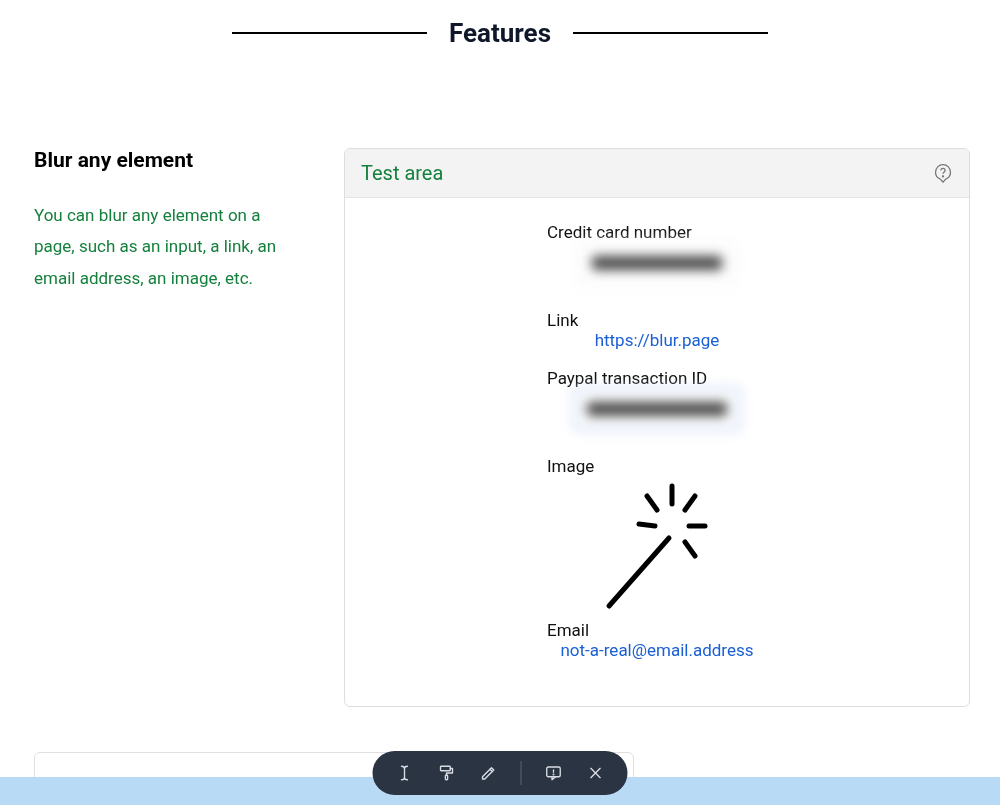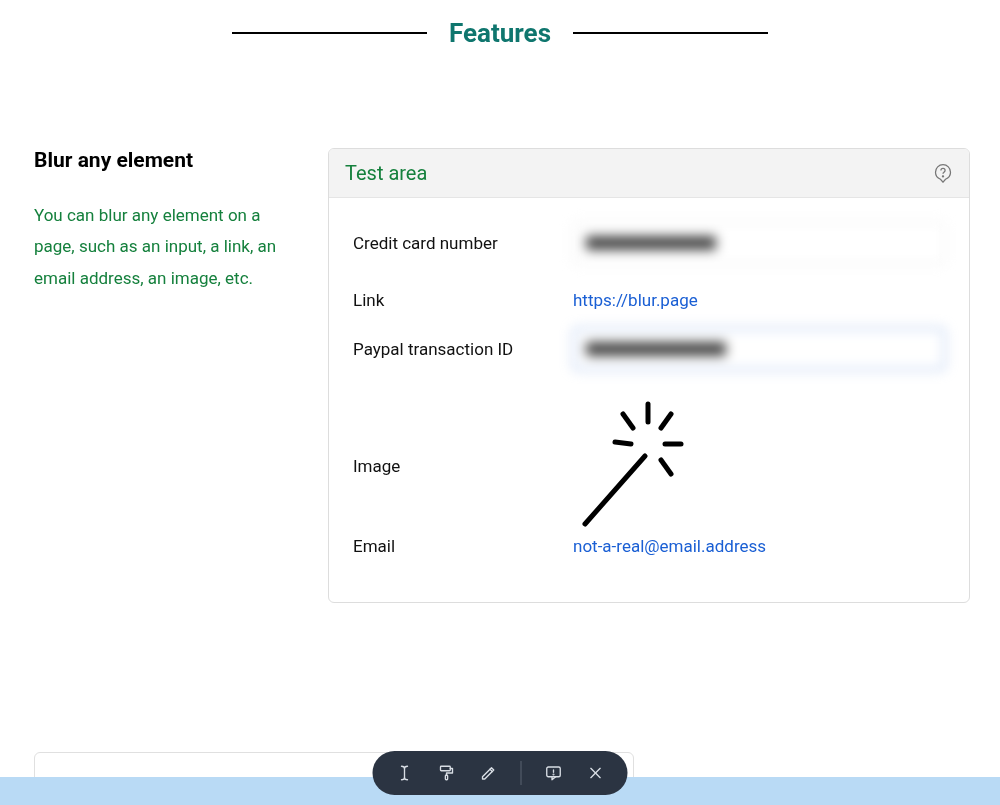--- a/index.html
+++ b/index.html
@@ -23,28 +23,28 @@
       padding-bottom: 40px;
     }
     .section-header .line {
       width: 195px;
       height: 2px;
       background: #000;
     }
     .section-header .title {
       font-size: 26px;
       font-weight: 700;
-      color: #0f766e;
+      color: #0f172a;
       padding: 0 22px;
     }
     .feature-row {
       display: flex;
       align-items: flex-start;
       padding: 0 30px 0 34px;
-      gap: 24px;
+      gap: 40px;
       margin-top: 60px;
     }
     .feature-text {
       width: 270px;
       flex-shrink: 0;
     }
     .feature-text h3 {
       font-size: 21px;
       font-weight: 700;
       color: #000;
@@ -74,20 +74,21 @@
       color: #15803d;
       font-size: 20px;
     }
     .test-area-body {
       padding: 24px 24px 28px 24px;
     }
     .field-row {
       display: flex;
       align-items: center;
       margin-bottom: 26px;
+      flex-direction: column;
     }
     .field-row.short {
       margin-bottom: 18px;
     }
     .field-label {
       width: 220px;
       font-size: 17px;
       color: #111;
     }
     .field-value {

